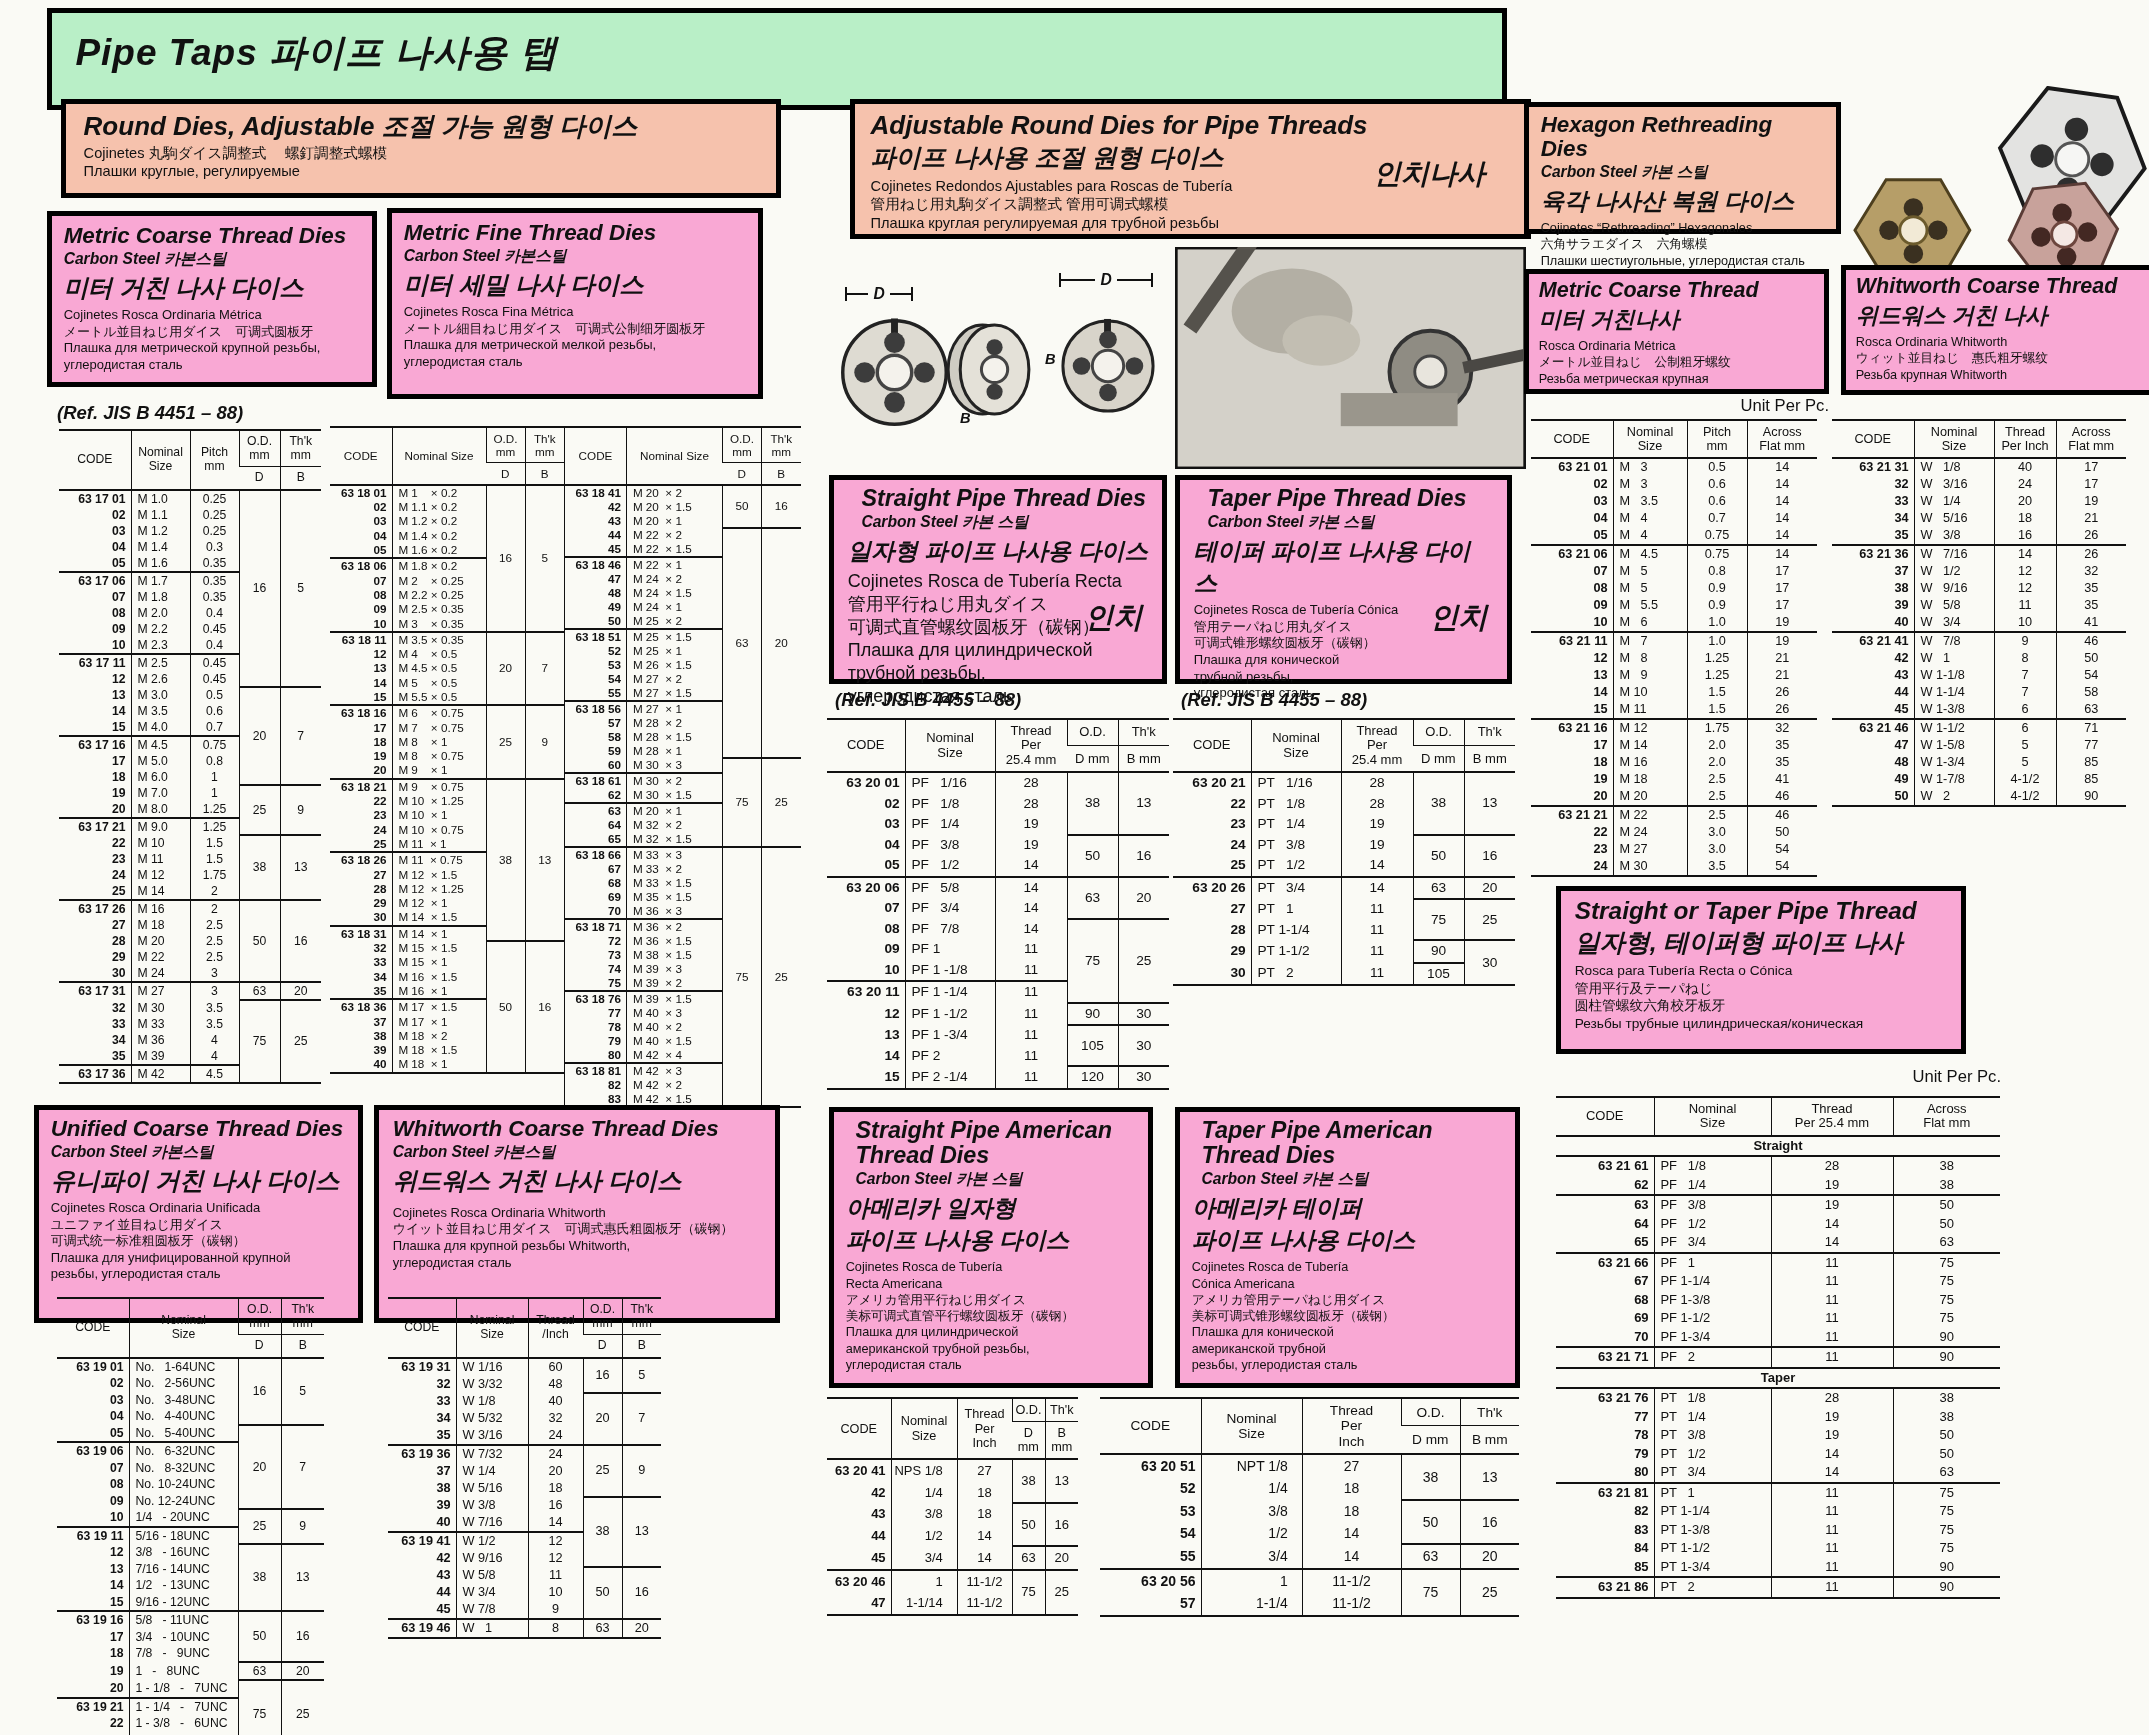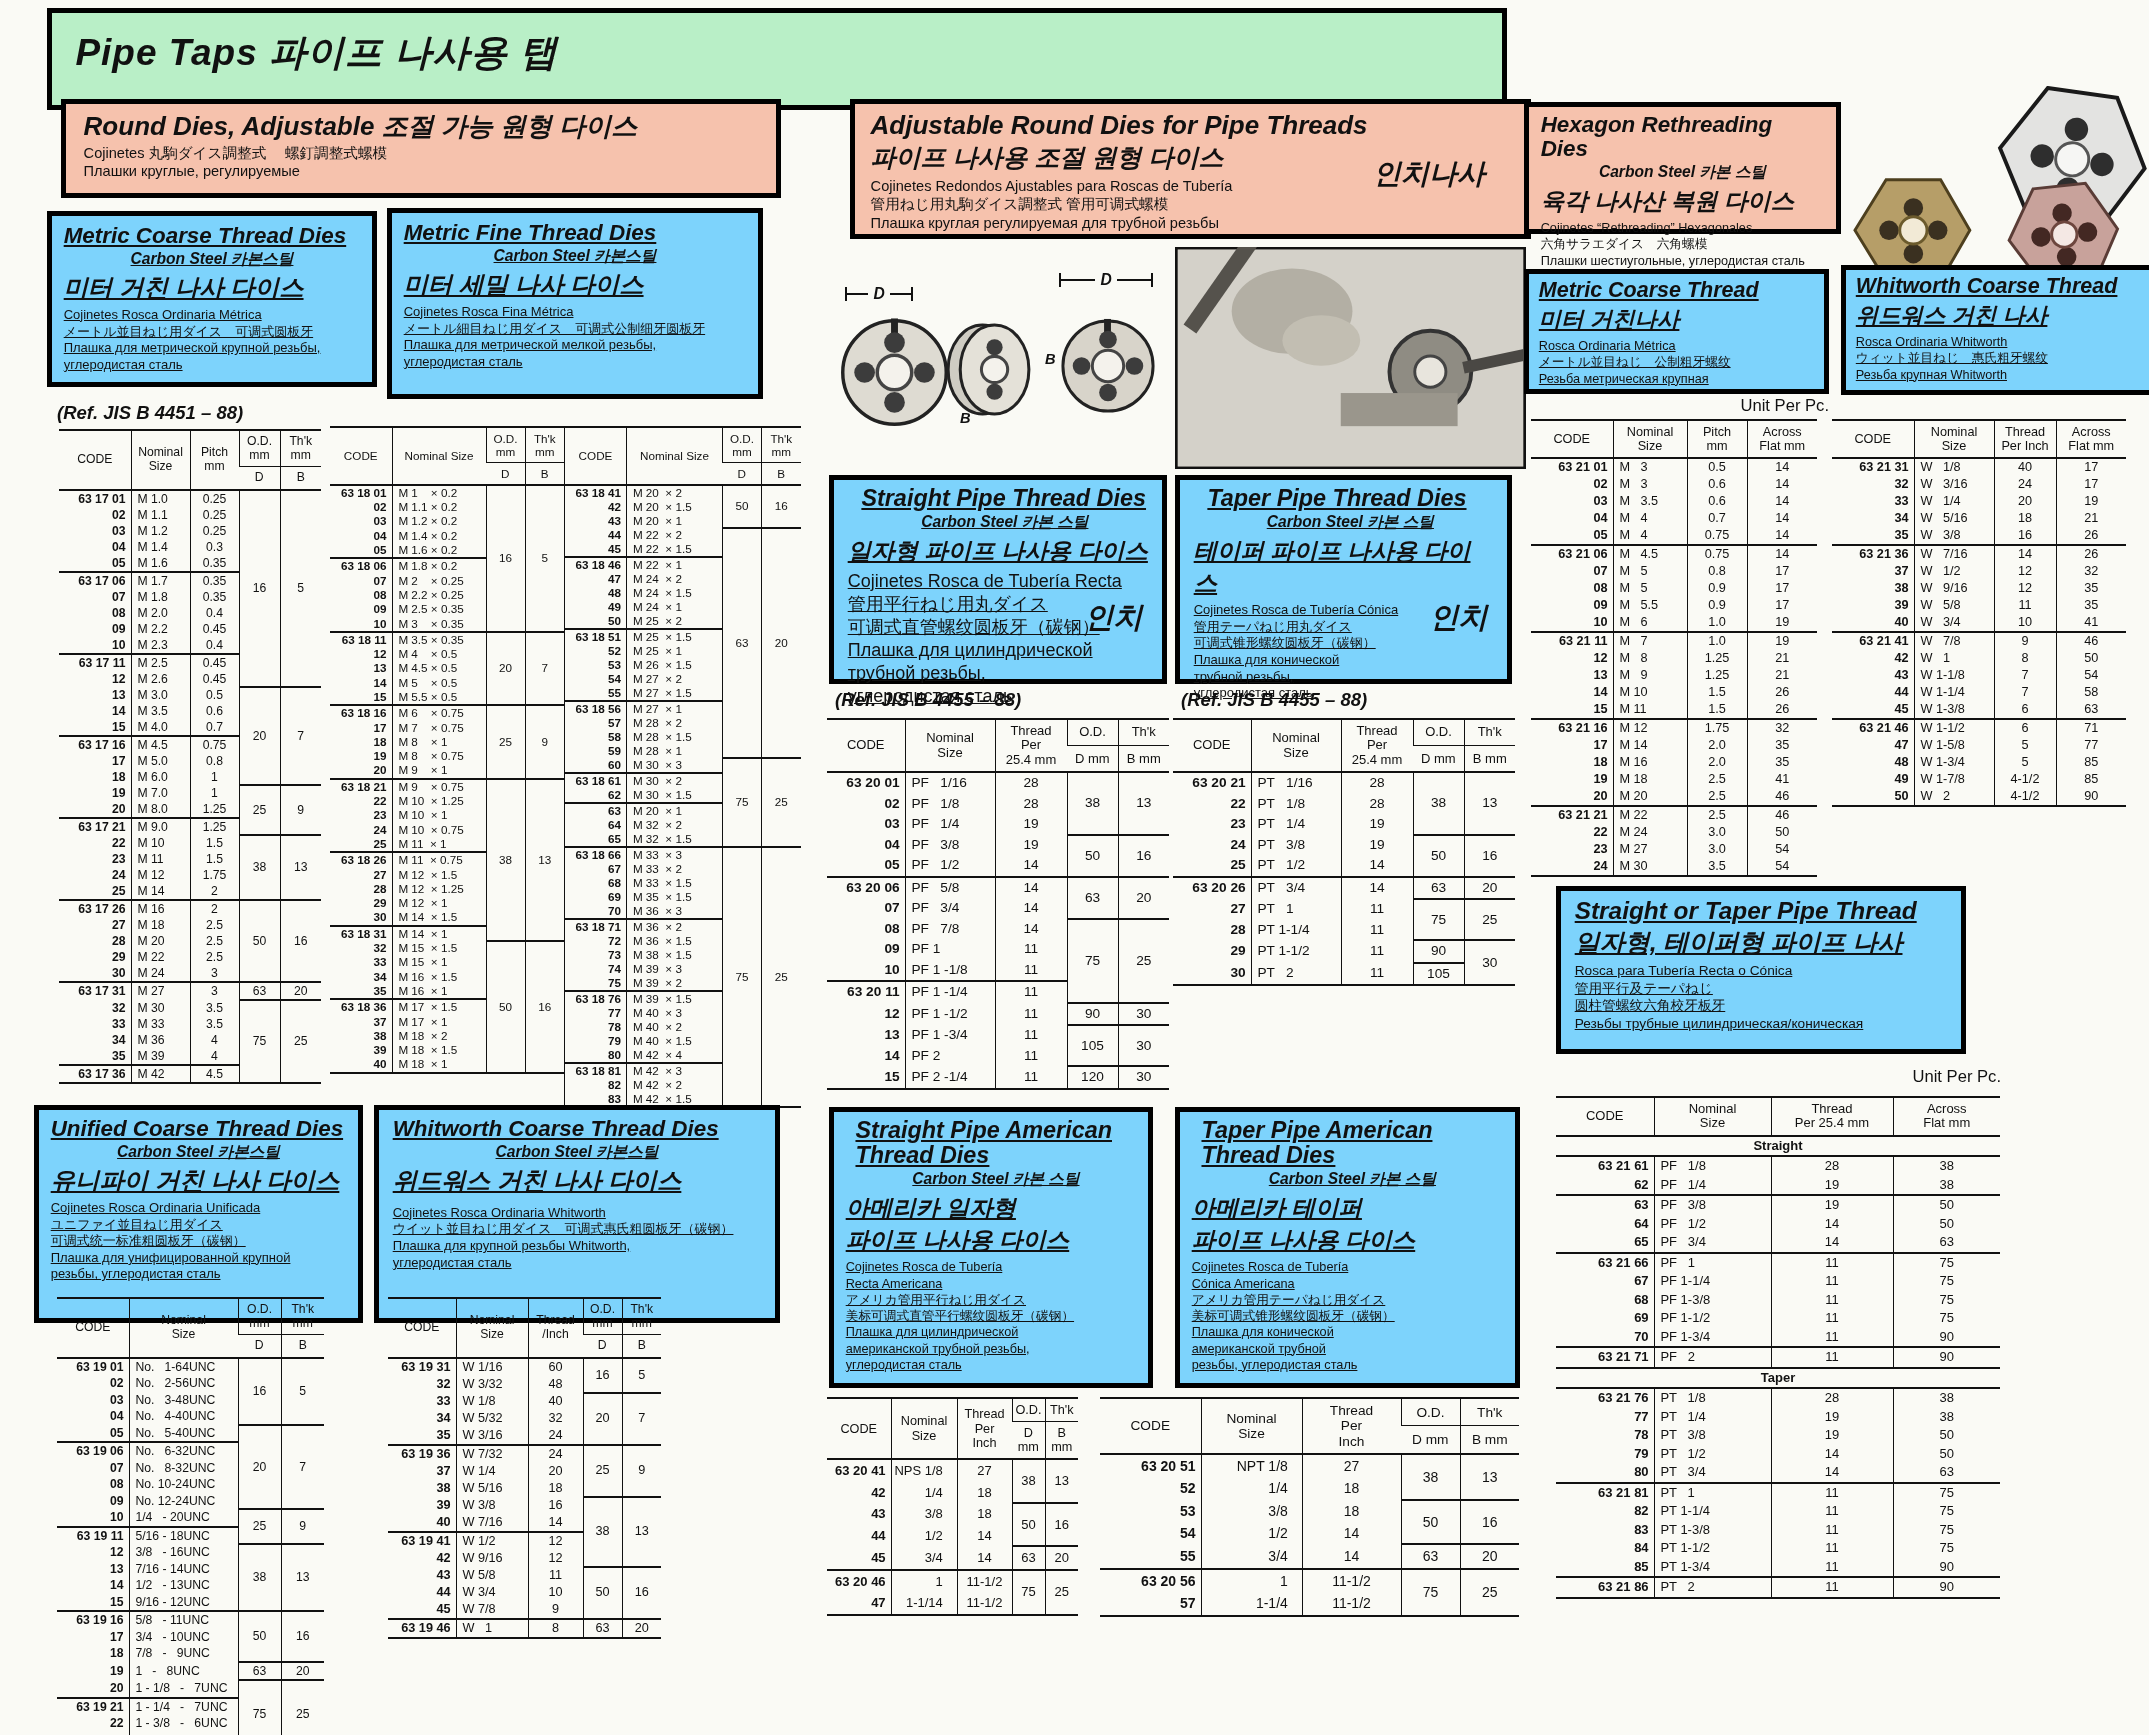--- a/index.html
+++ b/index.html
@@ -2,24 +2,24 @@
 <html><head>
 <meta charset="utf-8">
 <style>
   html,body { margin:0; padding:0; background:#ffffff; }
   #page { position:relative; width:2149px; height:1736px; background:#fafaf5;
           font-family:"Liberation Sans","DejaVu Sans",sans-serif; color:#111; overflow:hidden; }
   .abs { position:absolute; box-sizing:border-box; }
   .box { border:5.9px solid #000; }
   .green  { background:#b9efc7; }
   .salmon { background:#f6c2ad; }
-  .cyan   { background:#7dd3fc;text-decoration:underline; }
+  .cyan   { background:#f9a8d4; }
   .gt { font-size:37px; font-weight:bold; font-style:italic; padding:15.6px 0 0 23.4px; letter-spacing:1px; }
   .bt   { font-weight:bold; font-style:italic; line-height:1.08; white-space:pre-line; }
-  .bsub { font-weight:bold; font-style:italic; margin-top:1px;text-align:center; }
+  .bsub { font-weight:bold; font-style:italic; margin-top:1px; }
   .bko  { font-weight:bold; white-space:pre-line; margin:2px 0 2.9px 0; }
   .bln  { line-height:1.28; }
   .inch { position:absolute; font-weight:bold; font-style:italic; }
   .ref  { font-size:18.5px; font-weight:bold; font-style:italic; }
   .unit { font-size:16.6px; text-align:right; }
   
   .cat { border-collapse:collapse; table-layout:fixed; border-top:2.9px solid #111; border-bottom:2.9px solid #111; }
   .cat th { font-weight:normal; text-align:center; white-space:pre-line; line-height:1.12;
             border-left:1.6px solid #111; border-bottom:1.8px solid #111; padding:3.9px 1px; }
   .cat td { border-left:1.6px solid #111; padding:0 2.9px; white-space:pre; }

